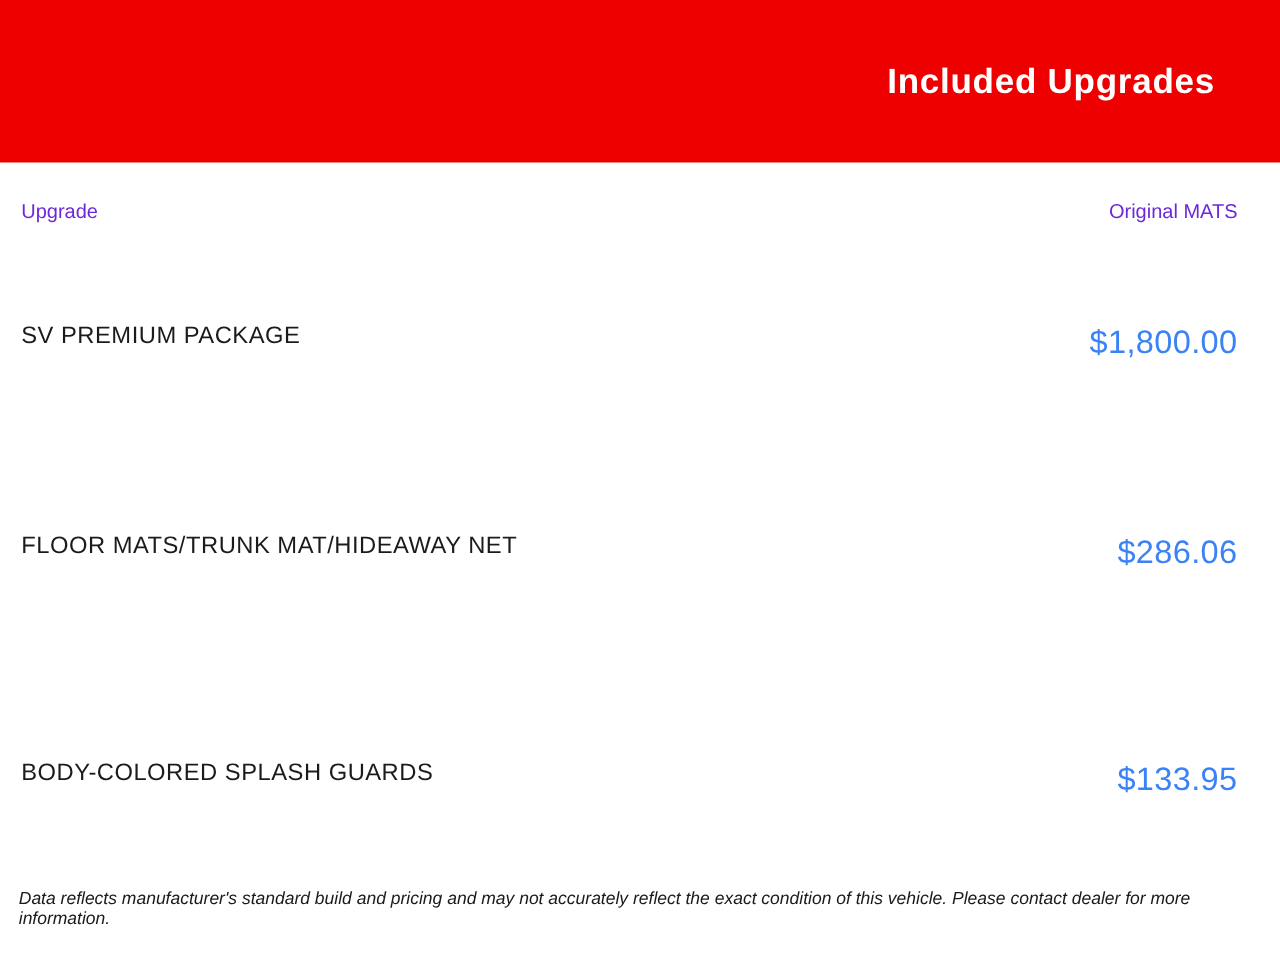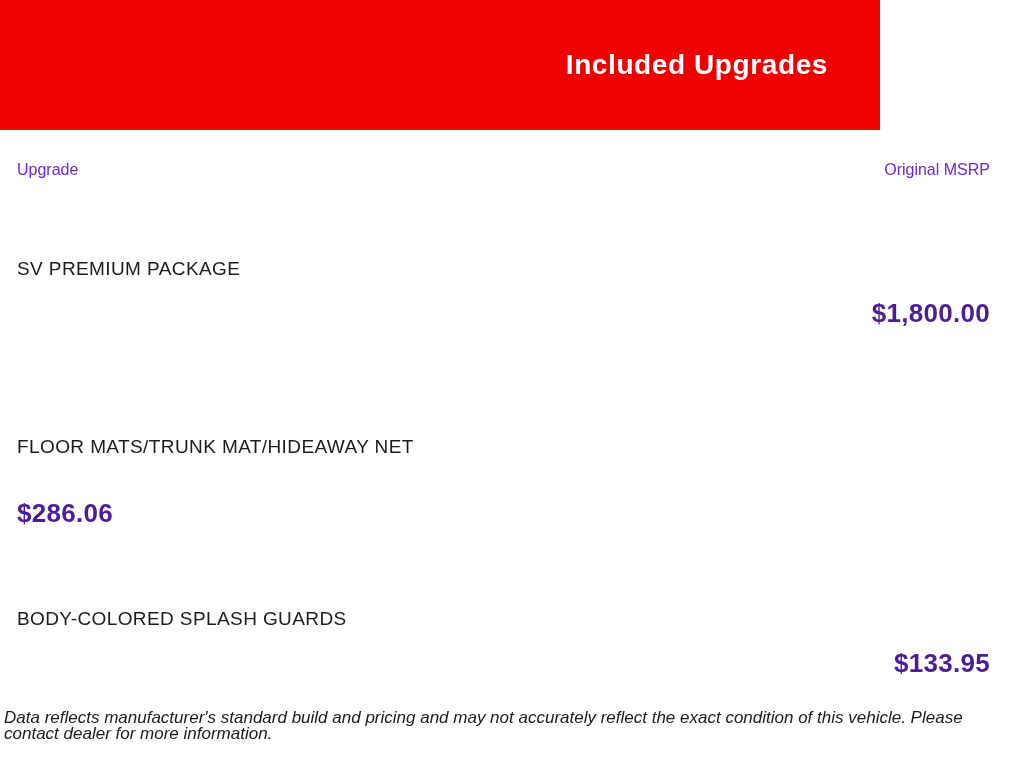--- a/index.html
+++ b/index.html
@@ -12,21 +12,21 @@
     position: relative;
     width: 1024px;
     height: 768px;
     background: #ffffff;
     overflow: hidden;
   }
   .banner {
     position: absolute;
     top: 0;
     left: 0;
-    width: 880px;
+    width: 1024px;
     height: 130px;
     background: #ee0000;
     box-sizing: border-box;
     display: flex;
     align-items: center;
     justify-content: flex-end;
     padding-right: 52px;
   }
   .banner-title {
     color: #ffffff;
@@ -51,58 +51,57 @@
     position: absolute;
     left: 0;
     right: 0;
     height: 32px;
     display: flex;
     justify-content: space-between;
     align-items: flex-start;
     padding: 0 34px 0 17px;
   }
   .row-1 { top: 258px; }
-  .row-2 { top: 436px; flex-direction: column; }
+  .row-2 { top: 426px; }
   .row-3 { top: 608px; }
   .row-name {
     font-size: 19px;
     color: #1b1b1b;
     letter-spacing: 0.4px;
   }
   .row-price {
     font-size: 26px;
-    font-weight: bold;
-    color: #4c1d95;
+    font-weight: normal;
+    color: #3b82f6;
     letter-spacing: 0.3px;
-    margin-top: 40px;
   }
   .disclaimer {
     position: absolute;
     top: 710px;
     left: 0;
     right: 0;
-    padding: 0 4px;
-    font-size: 17px;
+    padding: 0 15px;
+    font-size: 14px;
     font-style: italic;
     color: #1a1a1a;
     line-height: 16px;
   }
 </style>
 </head>
 <body>
 
 <div class="page">
 
   <div class="banner" style="background: rgb(238, 0, 0);">
     <span class="banner-title">Included Upgrades</span>
   </div>
 
   <div class="col-headers">
     <span>Upgrade</span>
-    <span>Original MSRP</span>
+    <span>Original MATS</span>
   </div>
 
   <div class="row row-1">
     <span class="row-name">SV PREMIUM PACKAGE</span>
     <span class="row-price">$1,800.00</span>
   </div>
 
   <div class="row row-2">
     <span class="row-name">FLOOR MATS/TRUNK MAT/HIDEAWAY NET</span>
     <span class="row-price">$286.06</span>

